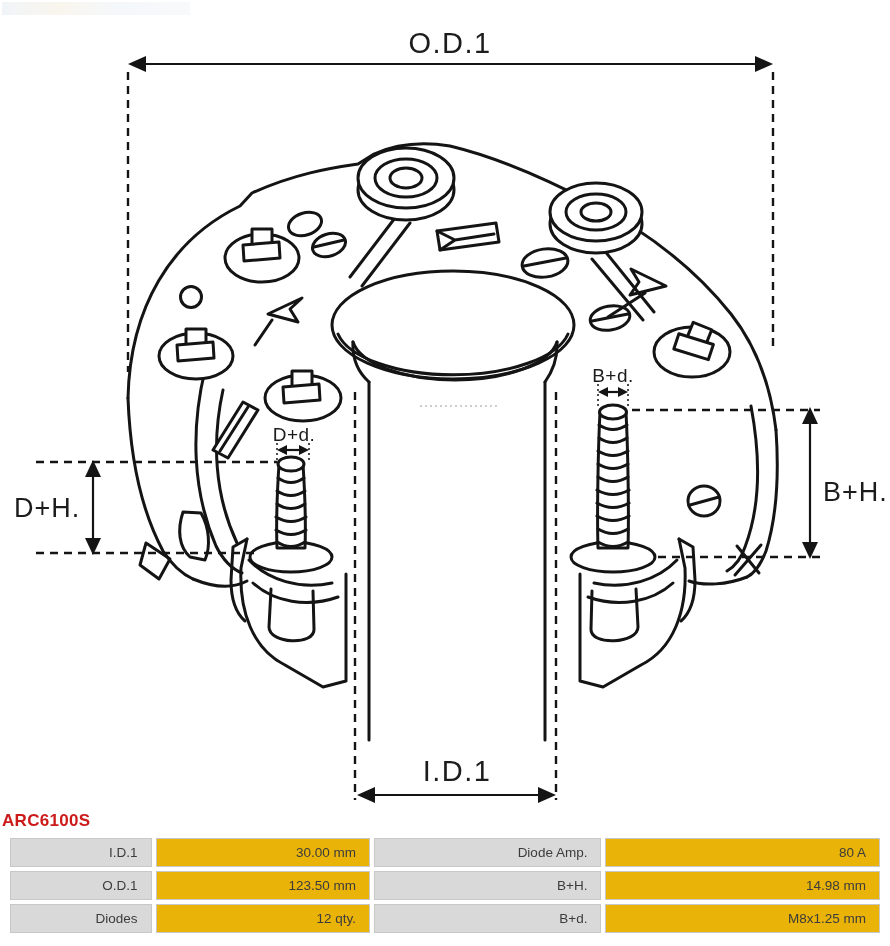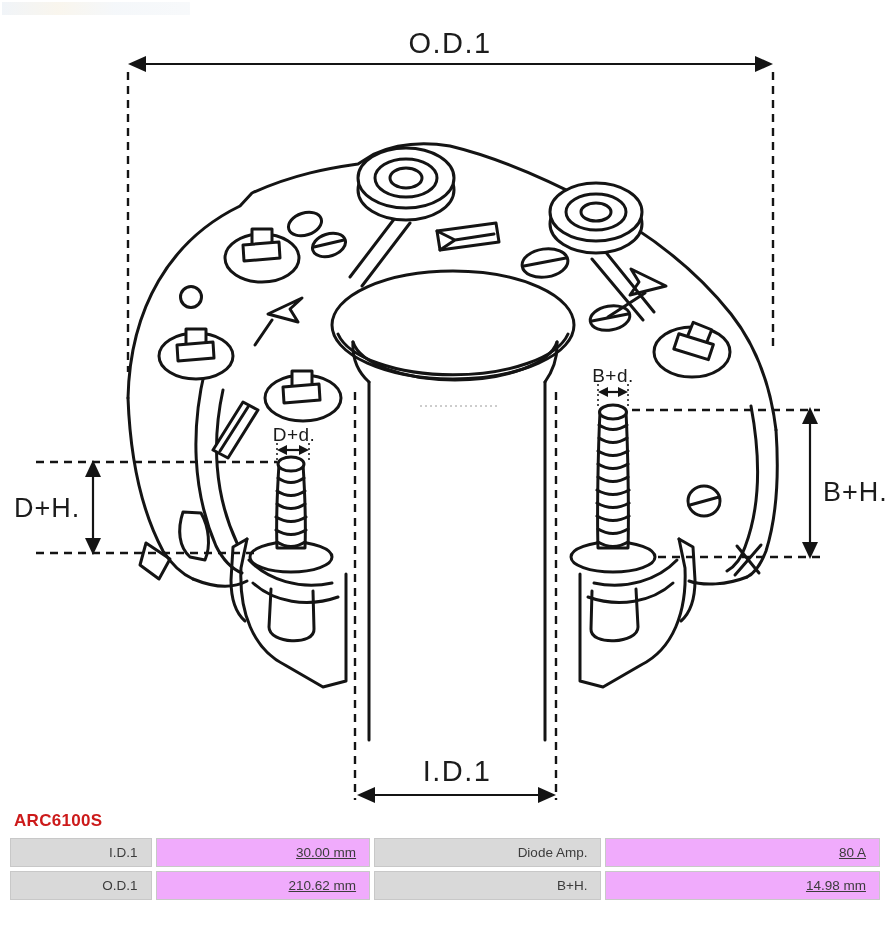--- a/index.html
+++ b/index.html
@@ -17,33 +17,33 @@
   svg .thin{stroke:#141414;stroke-width:2.2;fill:none;}
   svg .dash{stroke:#141414;stroke-width:2.4;fill:none;stroke-dasharray:8 6;}
   svg .dots{stroke:#141414;stroke-width:1.5;fill:none;stroke-dasharray:2 3;}
   svg .ctr{stroke:#9a9a9a;stroke-width:1;fill:none;stroke-dasharray:2 3;}
   svg .head{fill:#141414;stroke:none;}
   svg text{fill:#1c1c1c;}
   .dim-label{font-size:29px;letter-spacing:1.5px;}
   .dim-label-mid{font-size:27px;letter-spacing:1px;}
   .dim-label-small{font-size:19px;letter-spacing:.5px;}
   .part-code{
-    position:absolute;left:14px;top:811px;font-size:17px;font-weight:bold;
+    position:absolute;left:2px;top:811px;font-size:17px;font-weight:bold;
     color:#cc1a1a;letter-spacing:.3px;
   }
   table.spec{
     position:absolute;left:6px;top:834px;width:878px;
     border-collapse:separate;border-spacing:4px;table-layout:fixed;
   }
   table.spec td{
     height:27px;font-size:13.5px;color:#3c3c3c;text-align:right;
     padding:0 13px 0 0;border:1px solid #c8c8c8;white-space:nowrap;overflow:hidden;
   }
   td.lbl{background:#d9d9d9;}
-  td.val{background:#f0abfc;text-decoration:underline;}
+  td.val{background:#eab308;}
 </style>
 </head>
 <body>
 
 <div class="logo-faint"></div>
 
 <svg class="drawing" width="890" height="810" viewBox="0 0 890 810">
 
   <g>
 
@@ -229,18 +229,24 @@
   </colgroup>
   <tbody>
     <tr>
       <td class="lbl">I.D.1</td>
       <td class="val">30.00 mm</td>
       <td class="lbl">Diode Amp.</td>
       <td class="val">80 A</td>
     </tr>
     <tr>
       <td class="lbl">O.D.1</td>
-      <td class="val">210.62 mm</td>
+      <td class="val">123.50 mm</td>
       <td class="lbl">B+H.</td>
       <td class="val">14.98 mm</td>
     </tr>
+    <tr>
+      <td class="lbl">Diodes</td>
+      <td class="val">12 qty.</td>
+      <td class="lbl">B+d.</td>
+      <td class="val">M8x1.25 mm</td>
+    </tr>
   </tbody>
 </table>
 
 </body></html>

